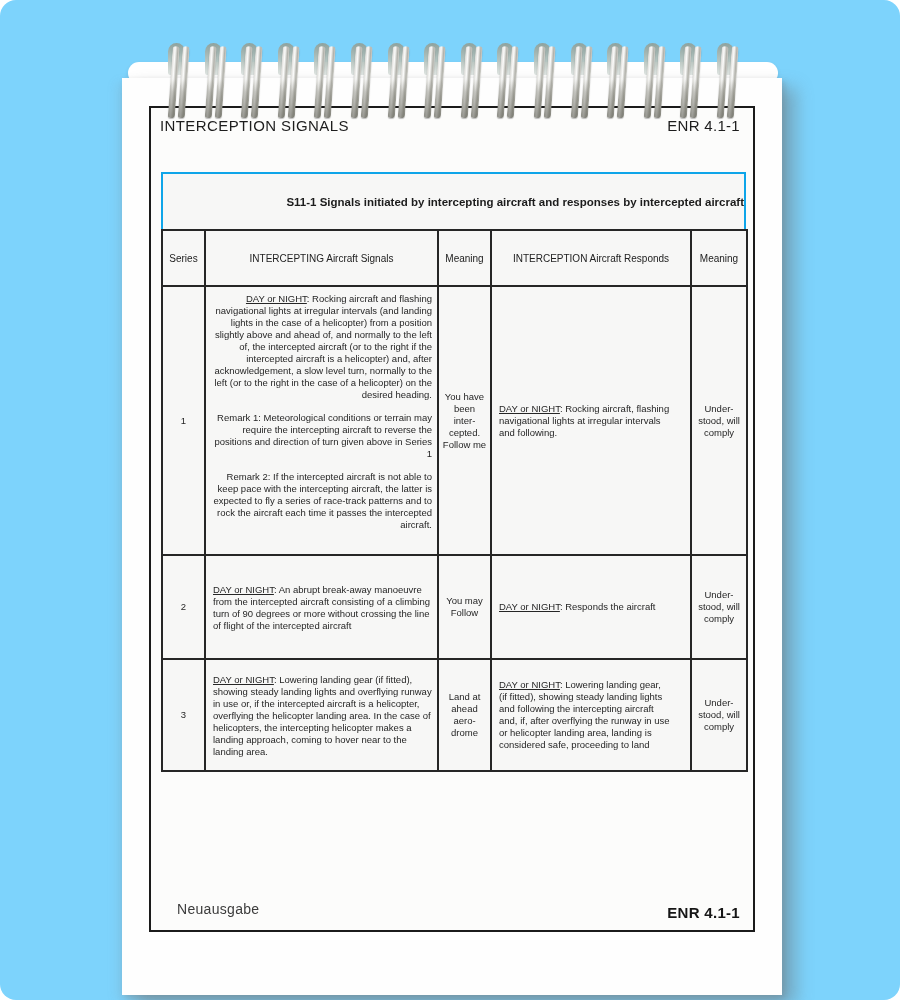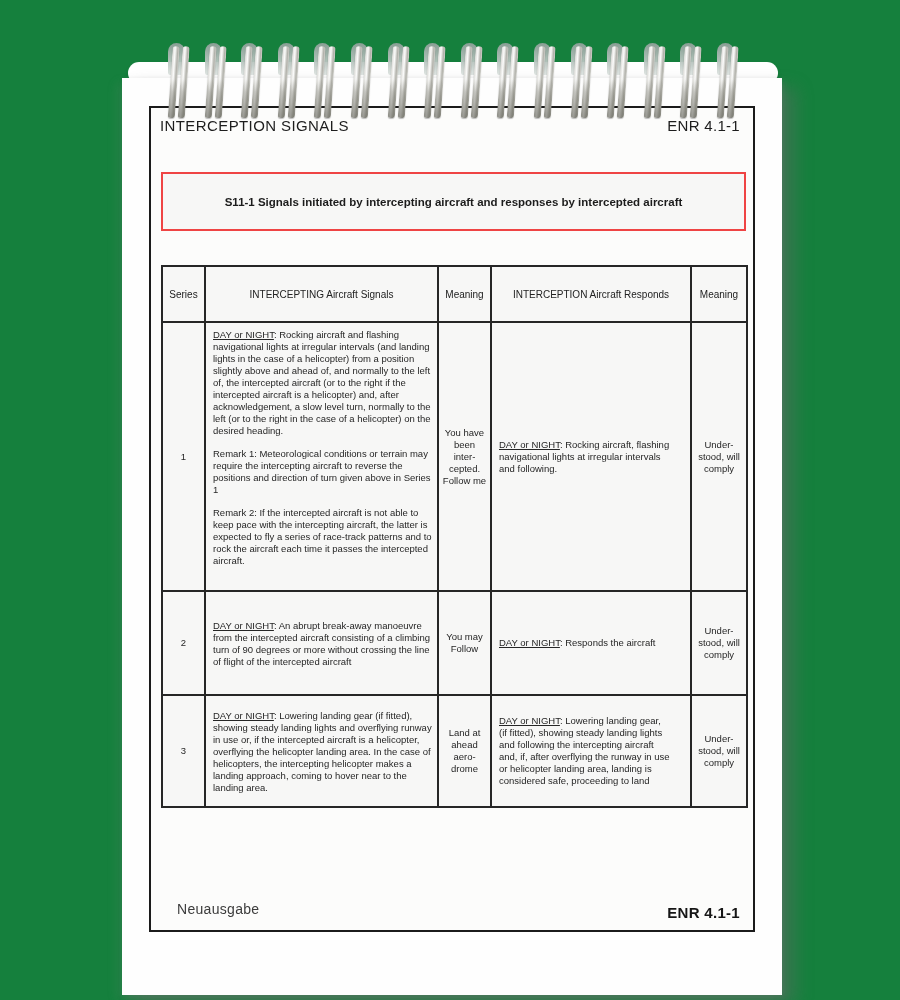--- a/index.html
+++ b/index.html
@@ -1,50 +1,50 @@
 <!DOCTYPE html>
 <html><head>
 <meta charset="utf-8">
 <style>
   html,body{margin:0;padding:0;background:#ffffff;}
-  .stage{position:relative;width:900px;height:1000px;background:#15803d;overflow:hidden;
-         font-family:"Liberation Sans",sans-serif;color:#222;}
+  .stage{position:relative;width:900px;height:1000px;background:#7dd3fc;overflow:hidden;
+         font-family:"Liberation Sans",sans-serif;color:#222;border-radius:16px;}
 
   
   .spine{position:absolute;left:128px;top:62px;width:650px;height:22px;background:#ffffff;
          border-radius:11px;box-shadow:0 2px 4px rgba(0,0,0,.10);}
   .page{position:absolute;left:122px;top:78px;width:660px;height:917px;background:#fefefe;
         box-shadow:14px 10px 16px rgba(105,105,105,.40),3px 3px 6px rgba(120,120,120,.28),
                    -5px 5px 10px rgba(140,140,140,.15);}
   .pagebox{position:absolute;left:27px;top:28px;width:606px;height:826px;box-sizing:border-box;
            border:2px solid #1b1b1b;background:#fcfcfb;}
 
   
   .hdr-title{position:absolute;left:9px;top:9px;font-size:15px;letter-spacing:.4px;color:#1d1d1d;}
   .hdr-ref{position:absolute;right:13px;top:9px;font-size:15px;letter-spacing:.3px;color:#1d1d1d;}
   .ft-left{position:absolute;left:26px;bottom:13px;font-size:14px;color:#3c3c3c;letter-spacing:.3px;}
   .ft-right{position:absolute;right:13px;bottom:9px;font-size:15px;font-weight:600;letter-spacing:.3px;color:#161616;}
 
   
   .tbl-title{position:absolute;left:10px;top:64px;width:585px;height:59px;box-sizing:border-box;
-             border:2px solid #ef4444;background:#f7f7f6;display:flex;align-items:center;
-             justify-content:center;text-align:center;font-size:11.5px;font-weight:bold;color:#1c1c1c;}
+             border:2px solid #0ea5e9;background:#f7f7f6;display:flex;align-items:center;
+             justify-content:flex-end;text-align:center;font-size:11.5px;font-weight:bold;color:#1c1c1c;}
   table.sig{position:absolute;left:10px;top:121px;width:585px;border-collapse:collapse;
-            table-layout:fixed;background:#f7f7f6;margin-top:36px;}
+            table-layout:fixed;background:#f7f7f6;}
   table.sig col.c0{width:43px;}  table.sig col.c1{width:233px;}
   table.sig col.c2{width:53px;}  table.sig col.c3{width:200px;}
   table.sig col.c4{width:56px;}
   table.sig th,table.sig td{border:2px solid #262626;box-sizing:border-box;}
   table.sig th{height:56px;font-size:10px;font-weight:400;text-align:center;
                vertical-align:middle;color:#222;padding:2px;}
   table.sig td{font-size:9.5px;line-height:12px;color:#262626;vertical-align:middle;}
   tr.r0{height:269px;} tr.r1{height:104px;} tr.r2{height:112px;}
   td.series{text-align:center;}
   td.signals{padding:6px 5px 4px 7px;}
-  tr.r0 td.signals{vertical-align:top;}
+  tr.r0 td.signals{vertical-align:top;text-align:right;}
   td.signals p,td.responds p{margin:0 0 11px;}
   td.signals p:last-child,td.responds p:last-child{margin-bottom:0;}
   td.meaning{text-align:center;padding:4px 3px;}
   td.responds{padding:4px 20px 4px 7px;}
   .u{text-decoration:underline;text-underline-offset:1px;}
 
   
   .binding{position:absolute;left:166px;top:46px;width:570px;height:72px;display:flex;
            justify-content:space-between;z-index:5;}
   .coil{position:relative;width:21px;height:72px;}

